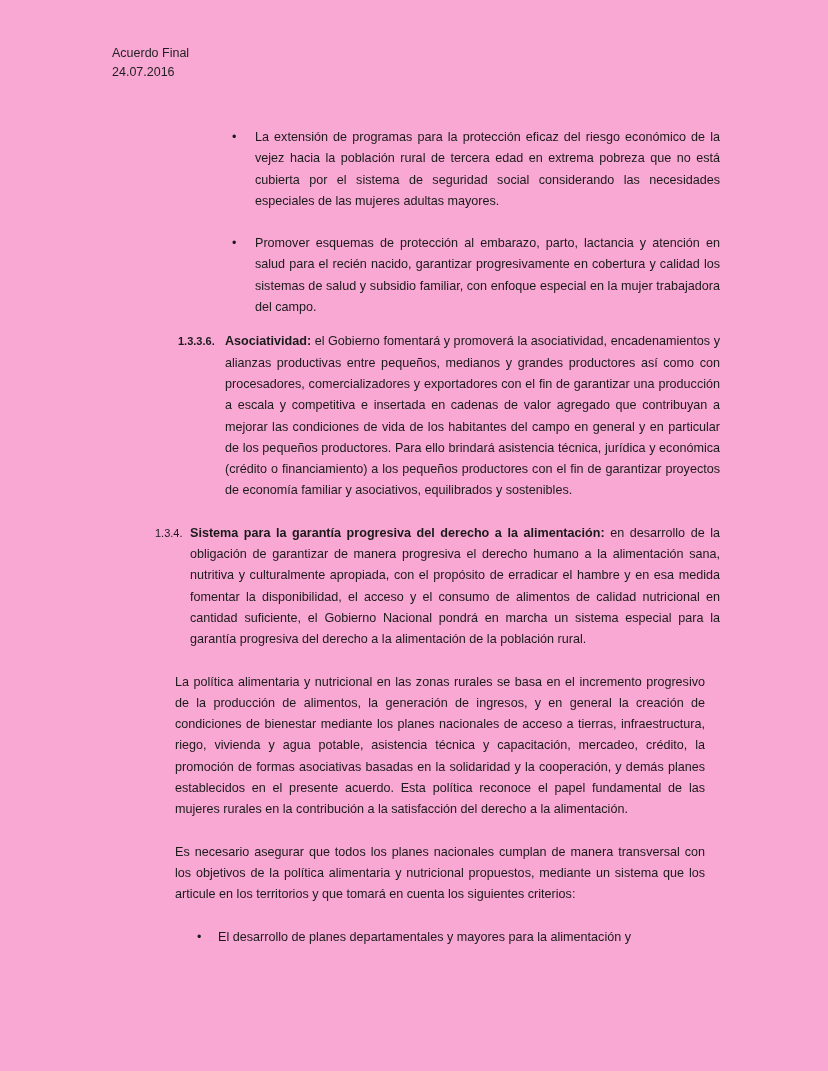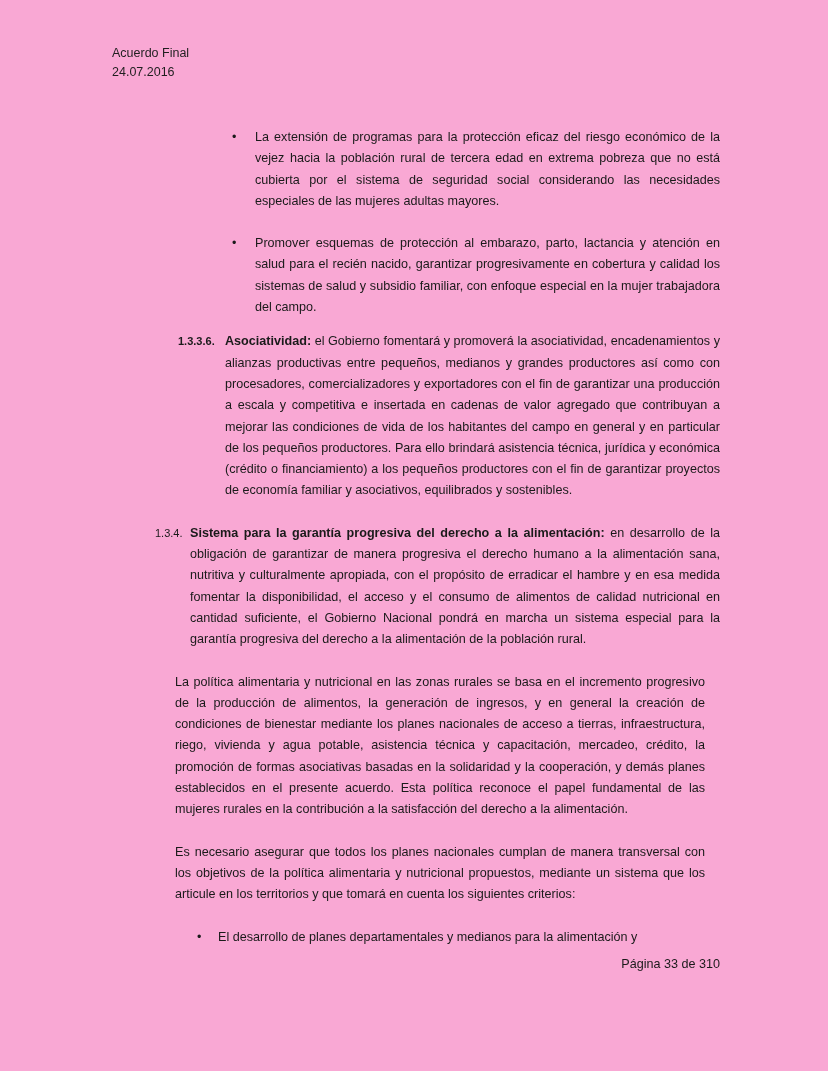--- a/index.html
+++ b/index.html
@@ -186,22 +186,19 @@
     <p class="para p-main">La política alimentaria y nutricional en las zonas rurales se basa en el incremento progresivo de la producción de alimentos, la generación de ingresos, y en general la creación de condiciones de bienestar mediante los planes nacionales de acceso a tierras, infraestructura, riego, vivienda y agua potable, asistencia técnica y capacitación, mercadeo, crédito, la promoción de formas asociativas basadas en la solidaridad y la cooperación, y demás planes establecidos en el presente acuerdo. Esta política reconoce el papel fundamental de las mujeres rurales en la contribución a la satisfacción del derecho a la alimentación.</p>
 
     <div class="spacer-lg"></div>
 
     <p class="para p-main">Es necesario asegurar que todos los planes nacionales cumplan de manera transversal con los objetivos de la política alimentaria y nutricional propuestos, mediante un sistema que los articule en los territorios y que tomará en cuenta los siguientes criterios:</p>
 
     <div class="spacer-lg"></div>
 
     <div class="bullet-shallow">
       <span class="dot">•</span>
-      <p class="para">El desarrollo de planes departamentales y medianos para la alimentación y</p>
+      <p class="para">El desarrollo de planes departamentales y mayores para la alimentación y</p>
     </div>
 
   </div>
 
-  <div class="doc-footer">
-    <span>Página 33 de 310</span>
-  </div>
 
 </div>
 
 </body></html>

